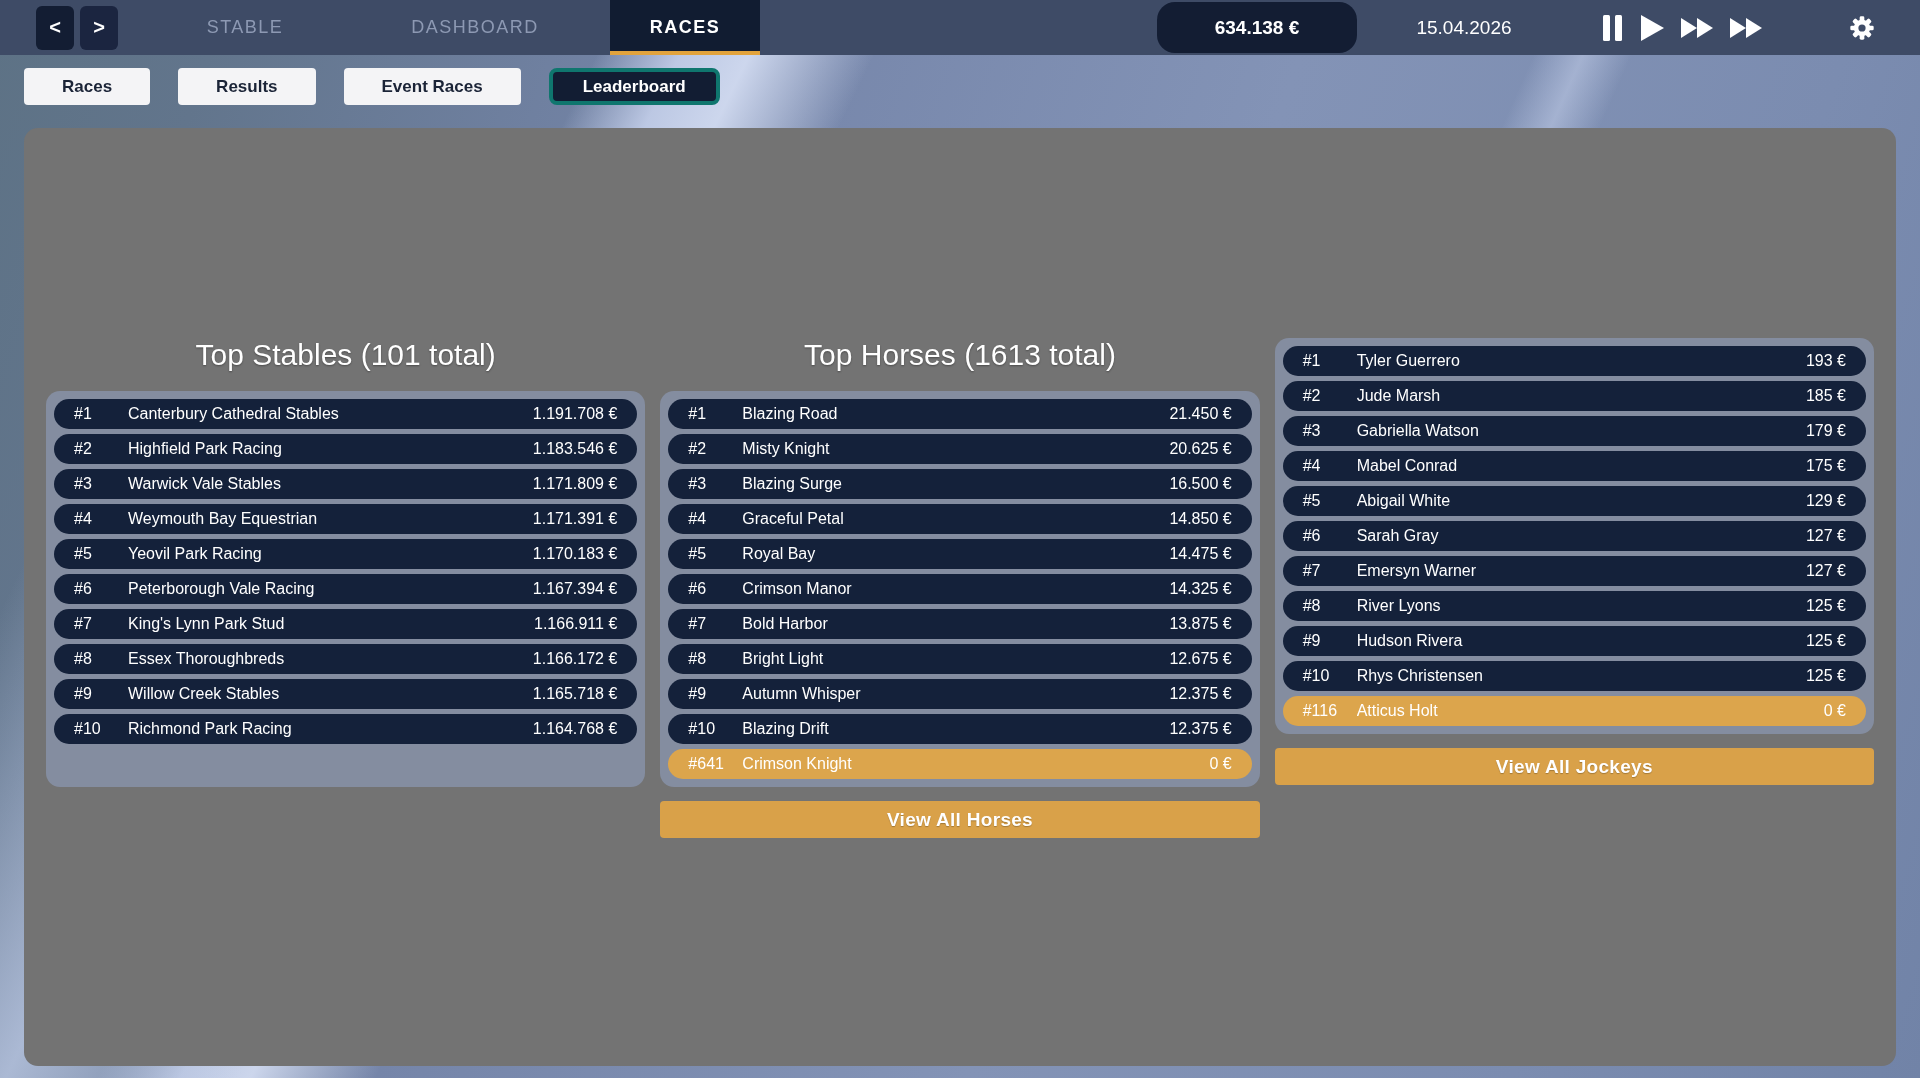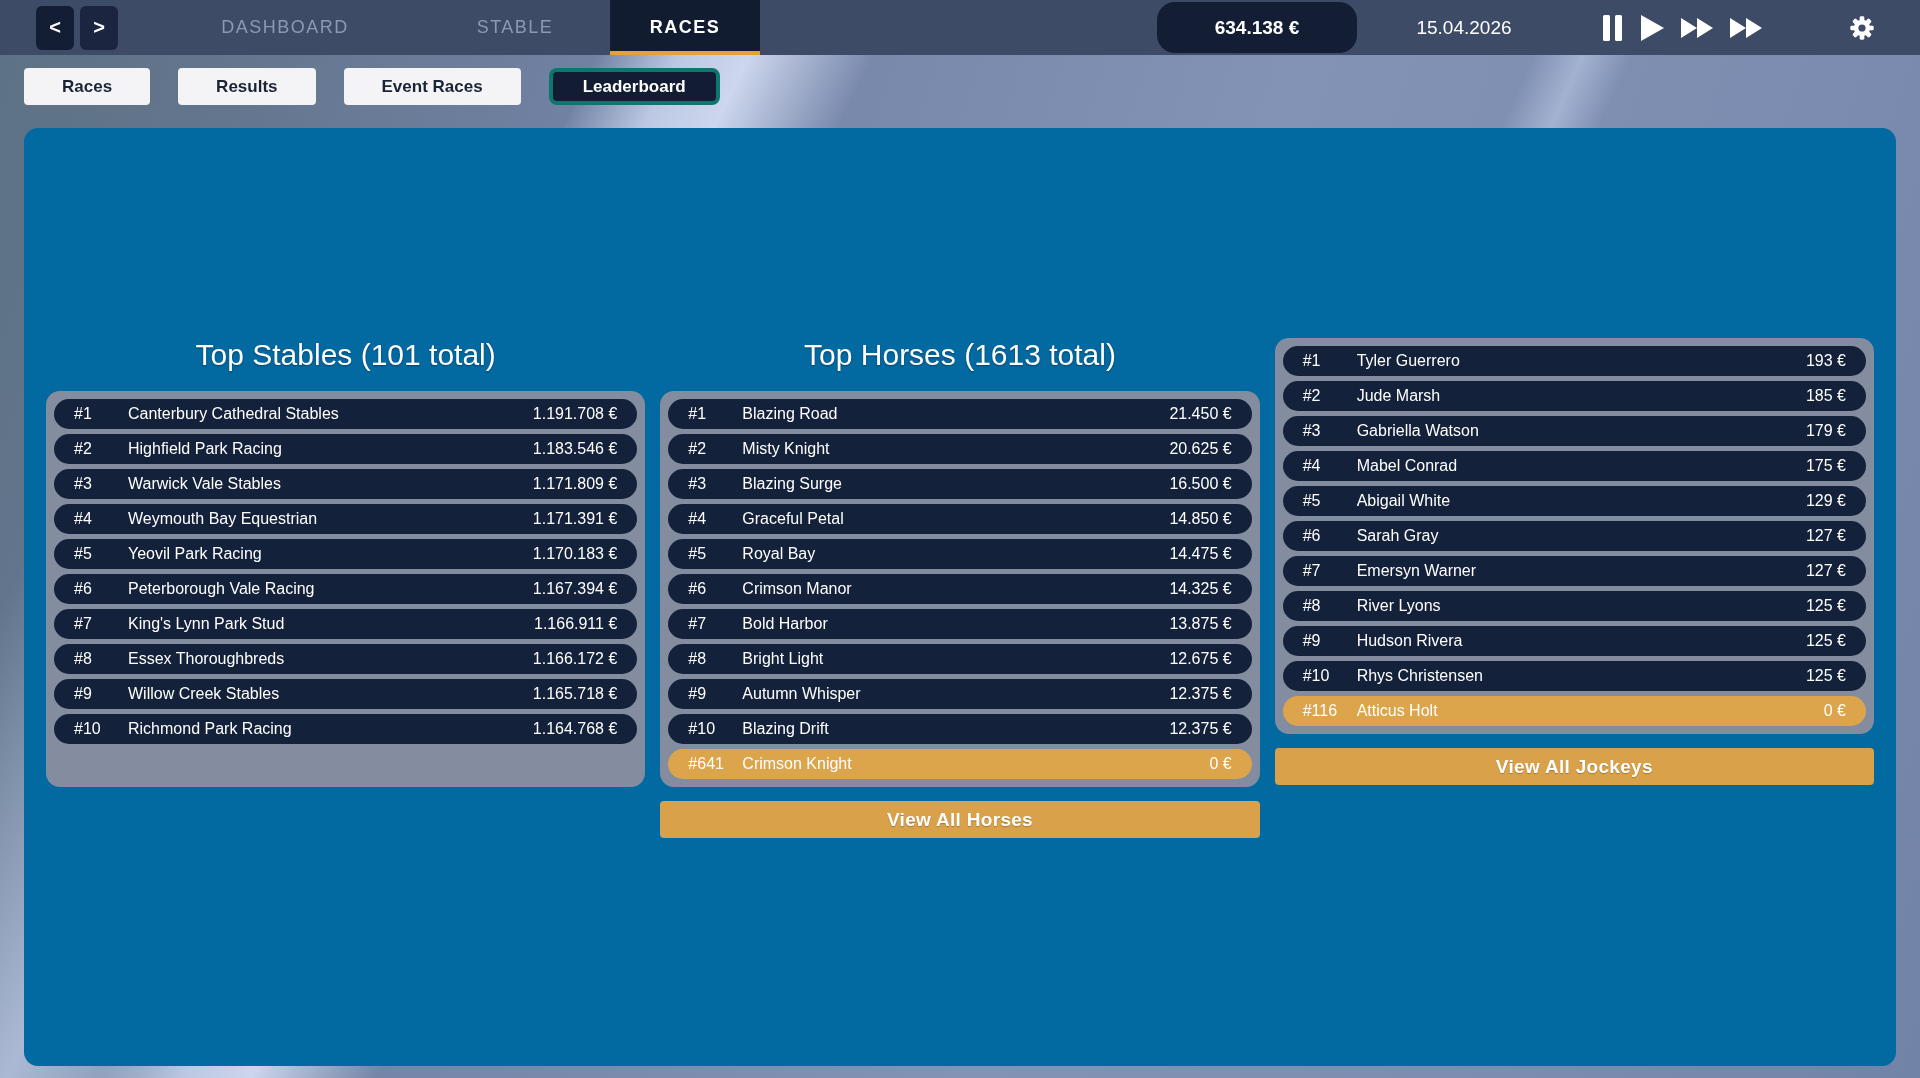--- a/index.html
+++ b/index.html
@@ -37,21 +37,21 @@
   .gear-btn{margin-left:85px;cursor:pointer;display:flex;align-items:center;}
 
   
   .subnav{position:absolute;z-index:3;left:24px;top:68px;display:flex;gap:28px;}
   .subnav-btn{height:37px;padding:0 38px;background:#f4f4f6;color:#1b2437;border:none;
     border-radius:4px;font-family:inherit;font-size:17px;font-weight:bold;display:flex;align-items:center;cursor:pointer;}
   .subnav-btn.active{background:#121d33;color:#fff;border:4px solid #0f766e;border-radius:8px;padding:0 30px;}
 
   
   .panel{position:absolute;z-index:2;left:24px;top:128px;width:1872px;height:938px;
-    background:#0369a1;border-radius:14px;}
+    background:#737373;border-radius:14px;}
   .columns{display:flex;gap:15px;padding:210px 22px 0 22px;}
   .col{flex:1 1 0;min-width:0;display:flex;flex-direction:column;}
   .col-title{color:#fff;font-size:30px;font-weight:500;text-align:center;margin:0 0 19px 0;
     text-shadow:0 1px 2px rgba(0,0,0,.35);}
   .list{height:380px;background:#848da0;border-radius:14px;padding:8px;
     display:flex;flex-direction:column;gap:5px;}
   .row{height:30px;flex:0 0 30px;border-radius:15px;background:#14213a;color:#fff;
     display:flex;align-items:center;font-size:16px;cursor:pointer;}
   .row .rank{width:54px;margin-left:20px;flex:0 0 auto;}
   .row .name{flex:1 1 auto;overflow:hidden;white-space:nowrap;}
@@ -67,22 +67,22 @@
 <div class="streak streak-a"></div>
 <div class="streak streak-b"></div>
 <div class="streak streak-c"></div>
 
 <div class="topbar">
   <div class="nav-arrows">
     <div class="nav-arrow back">&lt;</div>
     <div class="nav-arrow fwd">&gt;</div>
   </div>
   <div class="tabs">
+    <div class="tab t1">STABLE</div>
     <div class="tab t0">DASHBOARD</div>
-    <div class="tab t1">STABLE</div>
     <div class="tab t2 active">RACES</div>
   </div>
   <div class="top-right">
     <div class="money-pill">634.138 €</div>
     <div class="date">15.04.2026</div>
     <div class="playback">
       <span class="pb-btn">
         <svg width="22" height="28" viewBox="0 0 22 28">
             <rect x="1" y="1" width="7" height="26" rx="1.5" fill="#fff"></rect>
             <rect x="13" y="1" width="7" height="26" rx="1.5" fill="#fff"></rect>

